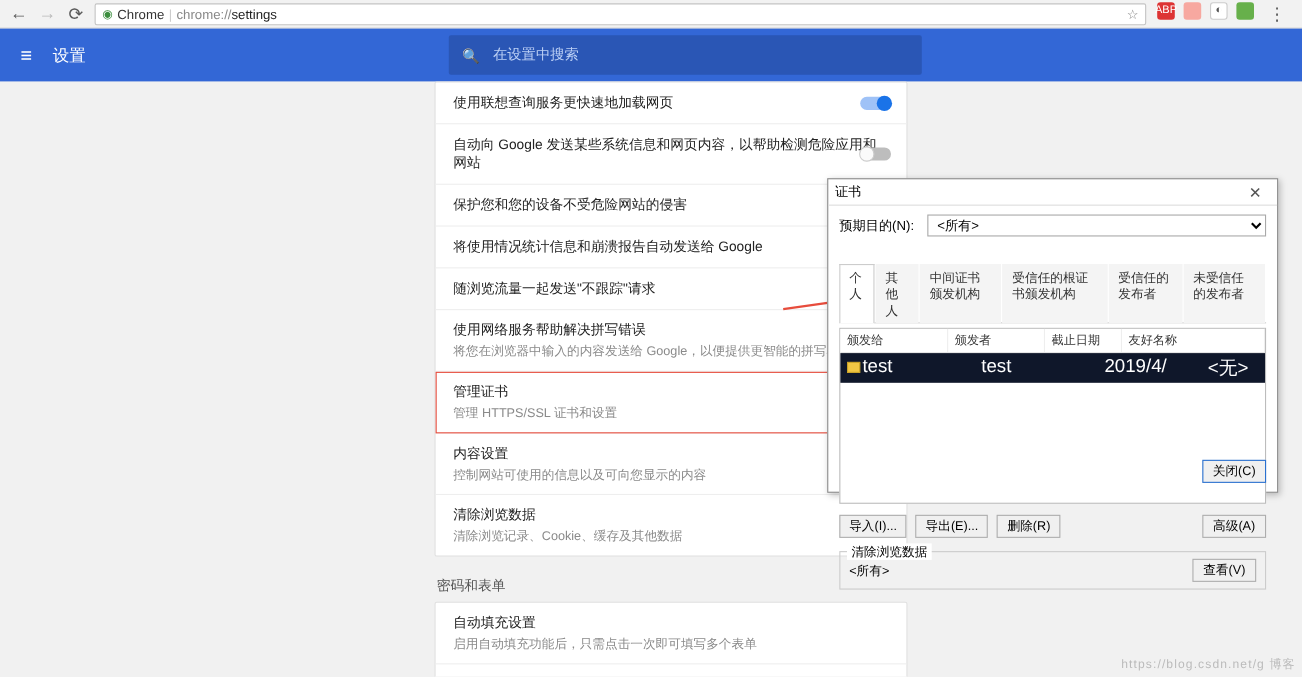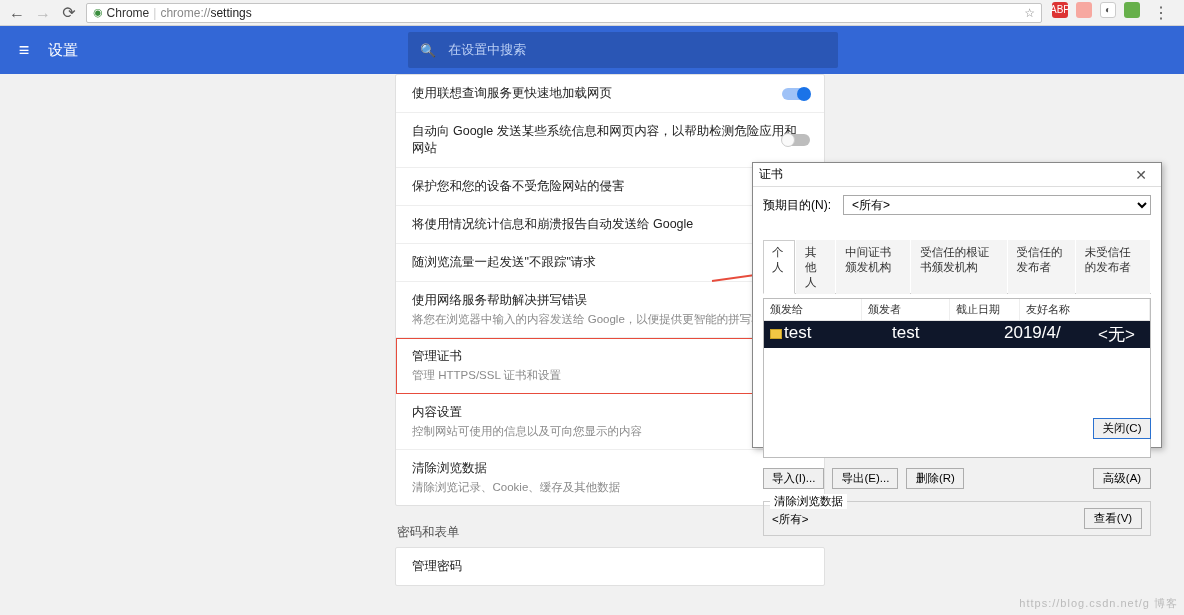--- a/index.html
+++ b/index.html
@@ -145,20 +145,24 @@
         <div class="s">控制网站可使用的信息以及可向您显示的内容</div>
       </div>
       <div class="row">
         <div class="t">清除浏览数据</div>
         <div class="s">清除浏览记录、Cookie、缓存及其他数据</div>
       </div>
     </div>
   <div class="section-label">密码和表单</div>
   <div class="card" id="card-pw">
       <div class="row">
+        <div class="t">自动填充设置</div>
+        <div class="s">启用自动填充功能后，只需点击一次即可填写多个表单</div>
+      </div>
+      <div class="row">
         <div class="t">管理密码</div>
       </div>
     </div>
 
 </div>
 
 <div class="arrow"></div>
 
 <div class="cert-dlg">
   <div class="cert-title">

